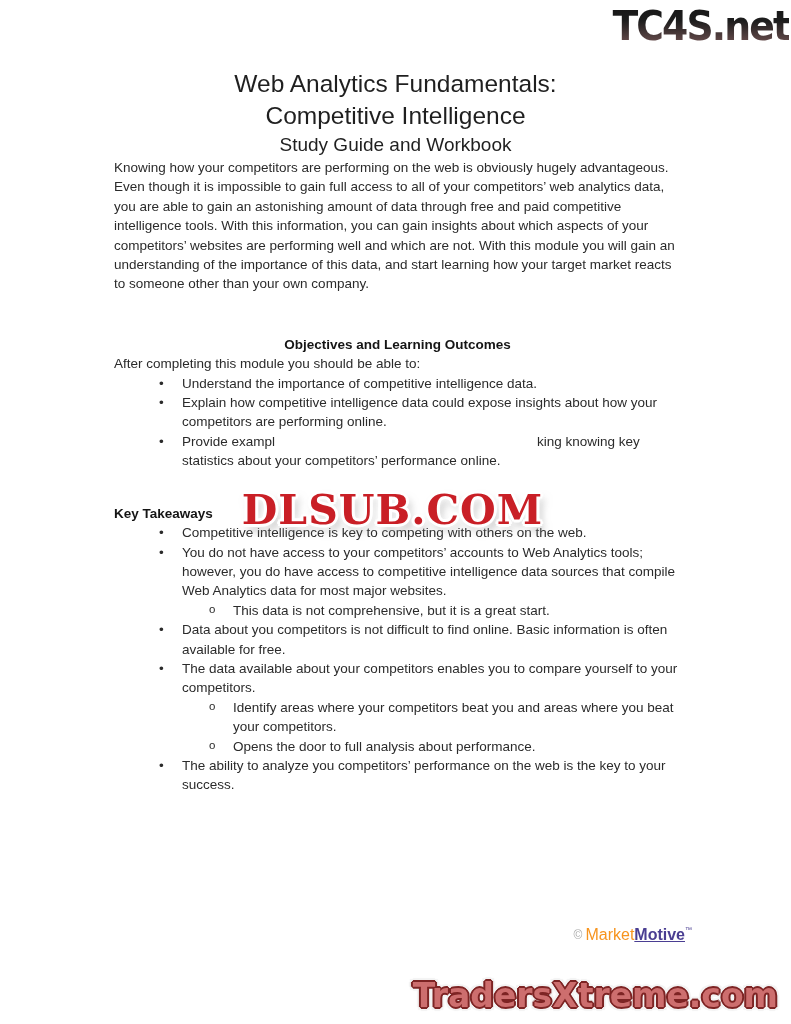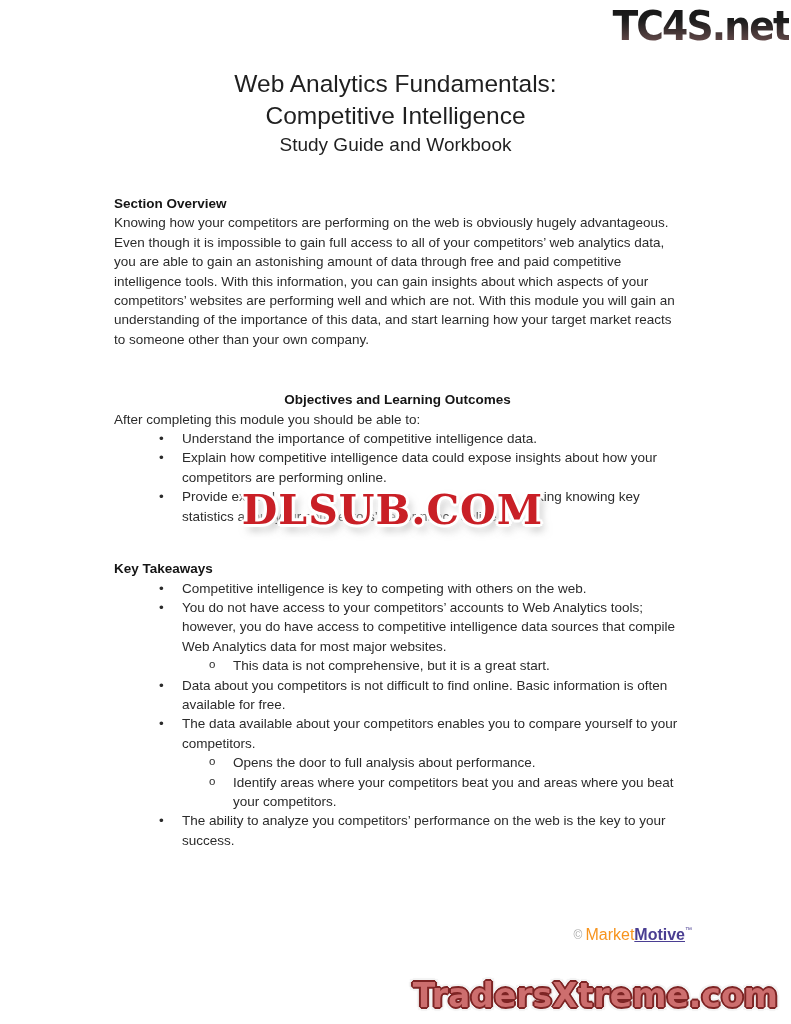--- a/index.html
+++ b/index.html
@@ -72,40 +72,39 @@
 <div class="tc4s">TC4S.net</div>
 
 <div class="title-block">
   <div class="title-line">Web Analytics Fundamentals:</div>
   <div class="title-line">Competitive Intelligence</div>
   <div class="subtitle">Study Guide and Workbook</div>
 </div>
 
 <div class="content">
 
-  <div class="heading sec-overview-h">Section Overview</div>
   <div class="para">Knowing how your competitors are performing on the web is obviously hugely advantageous. Even though it is impossible to gain full access to all of your competitors’ web analytics data, you are able to gain an astonishing amount of data through free and paid competitive intelligence tools. With this information, you can gain insights about which aspects of your competitors’ websites are performing well and which are not. With this module you will gain an understanding of the importance of this data, and start learning how your target market reacts to someone other than your own company.</div>
 
   <div class="heading objectives-h">Objectives and Learning Outcomes</div>
   <div>After completing this module you should be able to:</div>
   <ul class="doclist">
     <li class="b1">Understand the importance of competitive intelligence data.</li>
     <li class="b1">Explain how competitive intelligence data could expose insights about how your competitors are performing online.</li>
     <li class="b1"><span>Provide exampl</span><span class="wm-gap"></span><span>king knowing key</span><br><span>statistics about your competitors’ performance online.</span></li>
   </ul>
 
   <div class="heading takeaways-h">Key Takeaways</div>
   <ul class="doclist">
     <li class="b1">Competitive intelligence is key to competing with others on the web.</li>
     <li class="b1">You do not have access to your competitors’ accounts to Web Analytics tools; however, you do have access to competitive intelligence data sources that compile Web Analytics data for most major websites.</li>
     <li class="b2">This data is not comprehensive, but it is a great start.</li>
     <li class="b1">Data about you competitors is not difficult to find online. Basic information is often available for free.</li>
     <li class="b1">The data available about your competitors enables you to compare yourself to your competitors.</li>
+    <li class="b2">Identify areas where your competitors beat you and areas where you beat your competitors.</li>
     <li class="b2">Opens the door to full analysis about performance.</li>
-    <li class="b2">Identify areas where your competitors beat you and areas where you beat your competitors.</li>
     <li class="b1">The ability to analyze you competitors’ performance on the web is the key to your success.</li>
   </ul>
 
 </div>
 
 <div class="wm-center">DLSUB.COM</div>
 
 <div class="mm">
   <span class="copy">©</span><span class="market">Market</span><span class="motive">Motive</span><span class="tm">™</span>
 </div>

